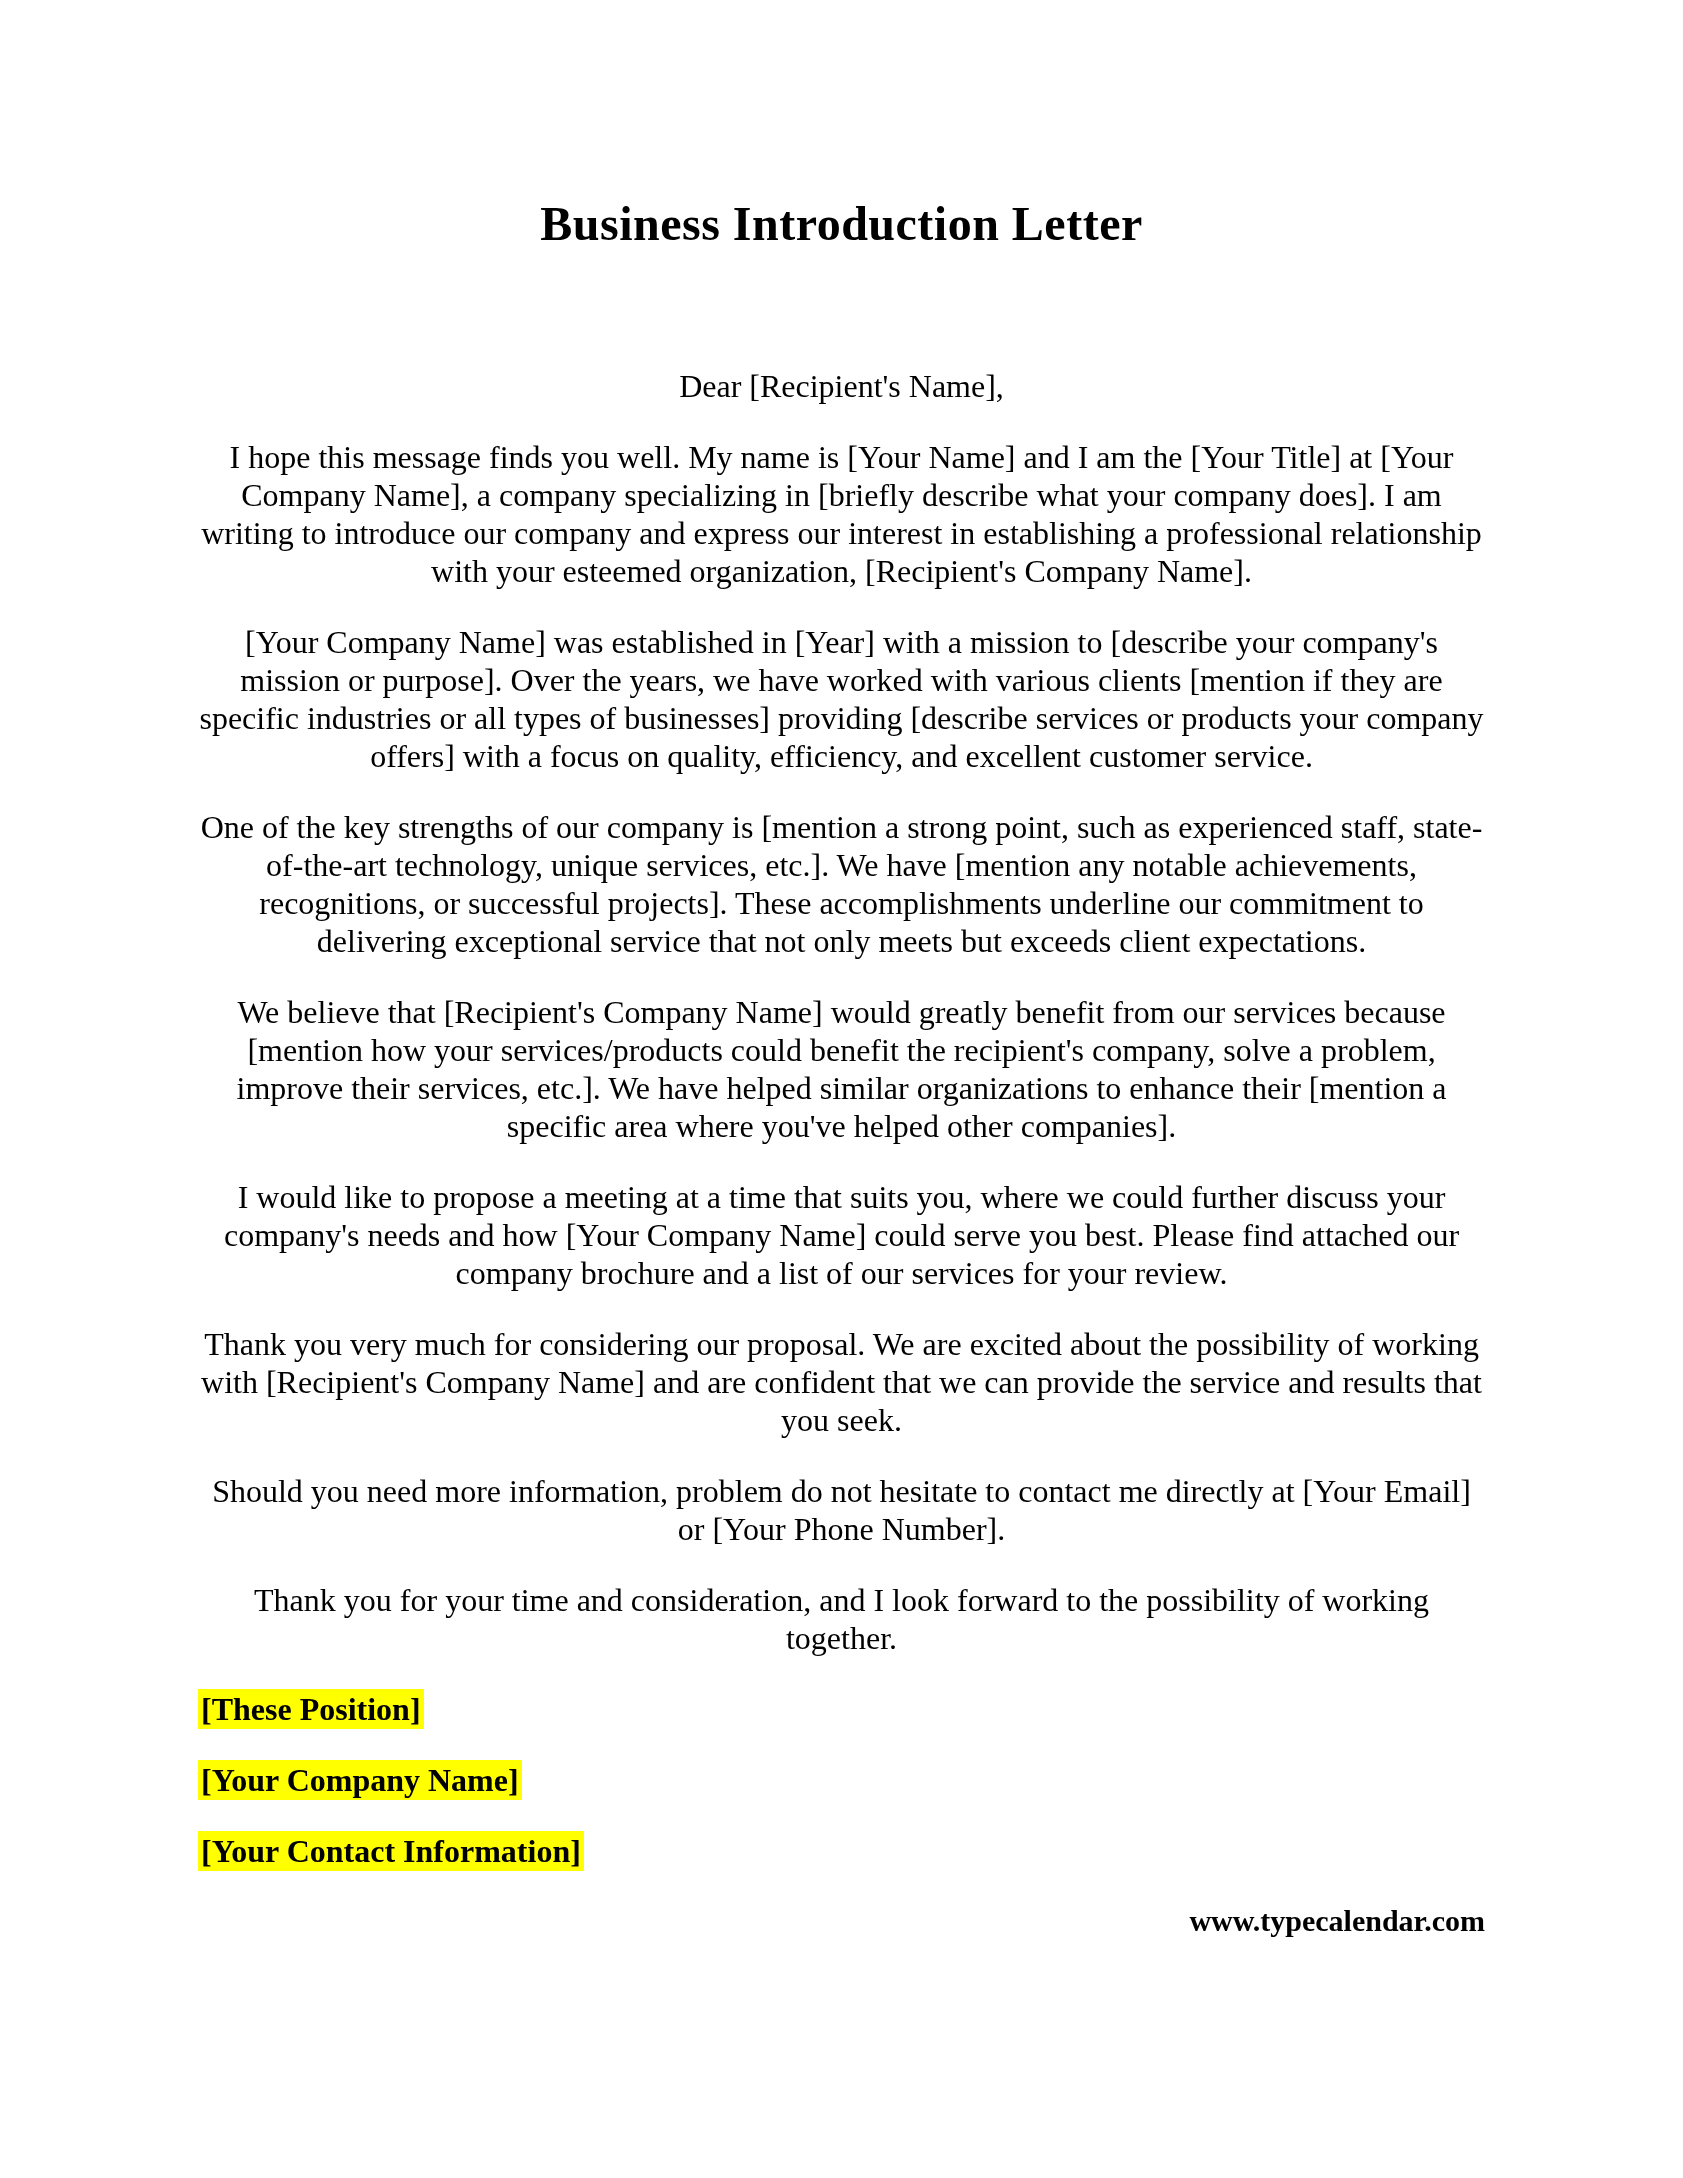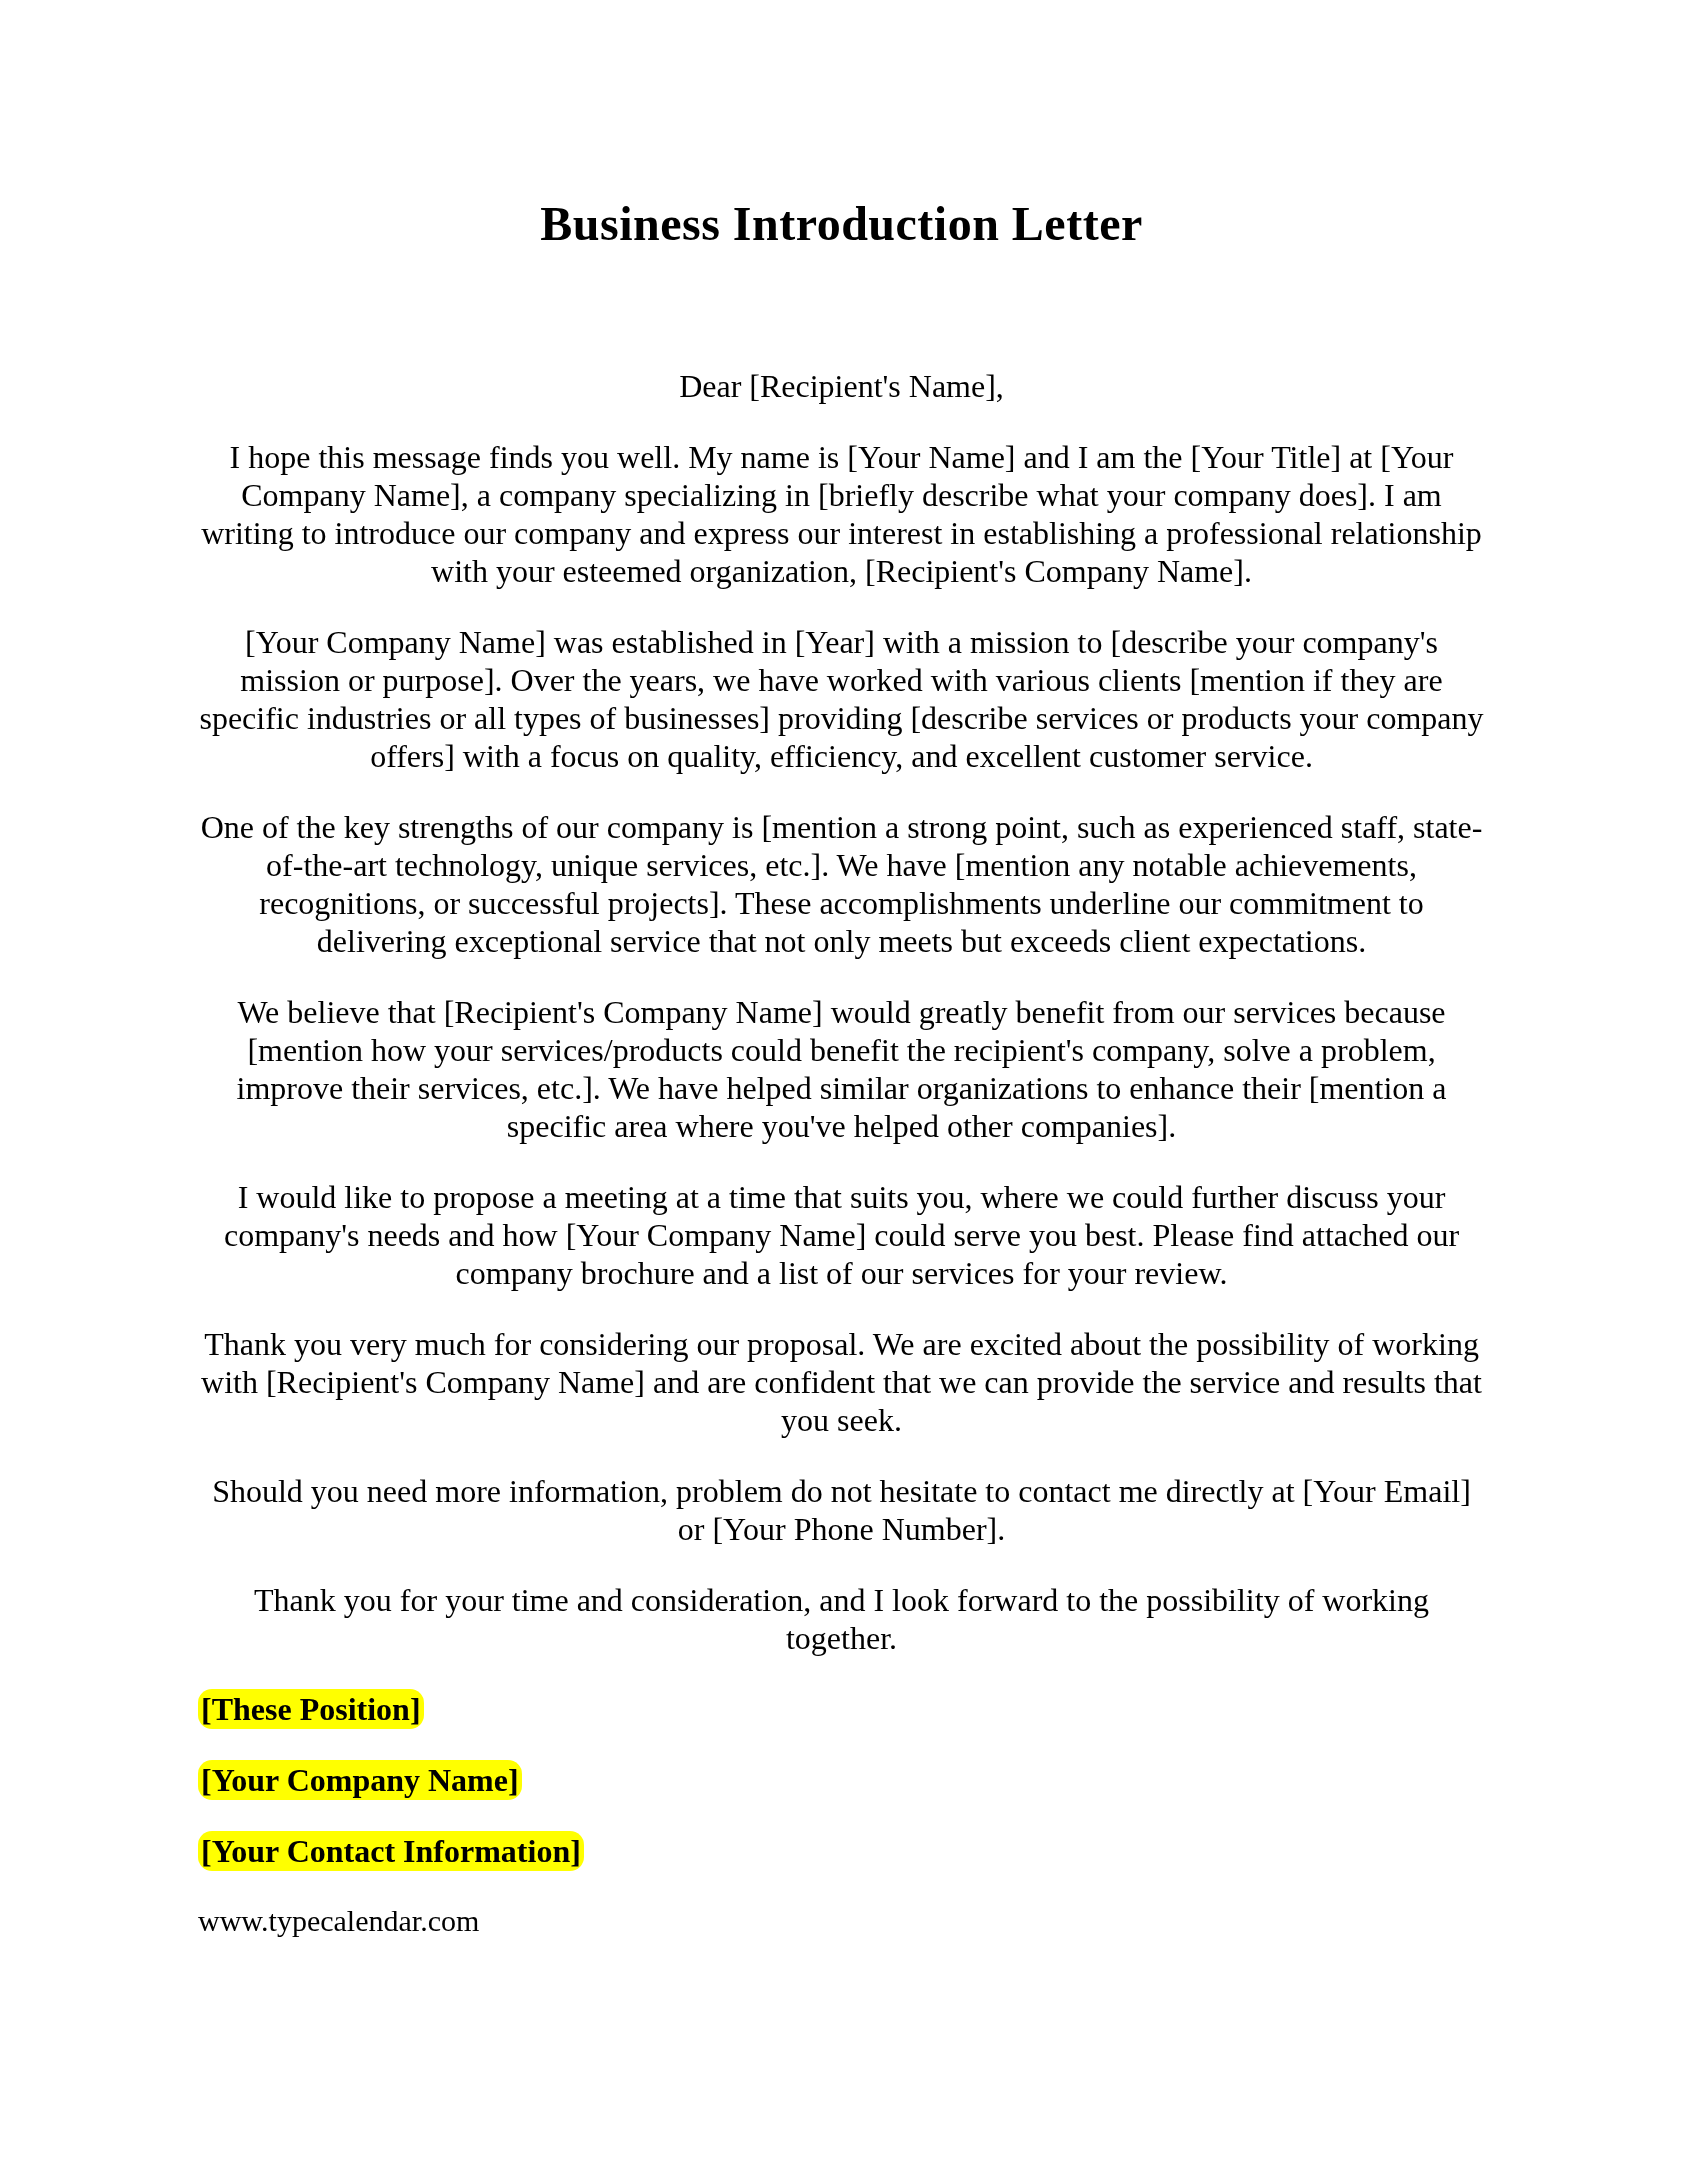--- a/index.html
+++ b/index.html
@@ -1,15 +1,15 @@
 <!DOCTYPE html>
 <html><head>
 <meta charset="utf-8">
 <style>
-  * { margin: 0; padding: 0; box-sizing: border-box; border-radius: 14px; }
+  * { margin: 0; padding: 0; box-sizing: border-box; }
   html, body { background: #ffffff; }
   body { font-family: "Liberation Serif", serif; }
   .page {
     position: relative;
     width: 1683px;
     height: 2178px;
     background: #ffffff;
     color: #000000;
     overflow: hidden;
   }
@@ -36,22 +36,22 @@
     margin-bottom: 33px;
   }
   .hl {
     background: #ffff00;
     font-weight: bold;
     padding: 2px 3px;
   }
   .closing .prefix { background: transparent; font-weight: normal; }
   .footer {
     margin-top: 32px;
-    text-align: left;
-    font-weight: normal;
+    text-align: right;
+    font-weight: bold;
     font-size: 30px;
     line-height: 36px;
   }
 </style>
 </head>
 <body>
 
 <div class="page">
   <div class="content">
 

